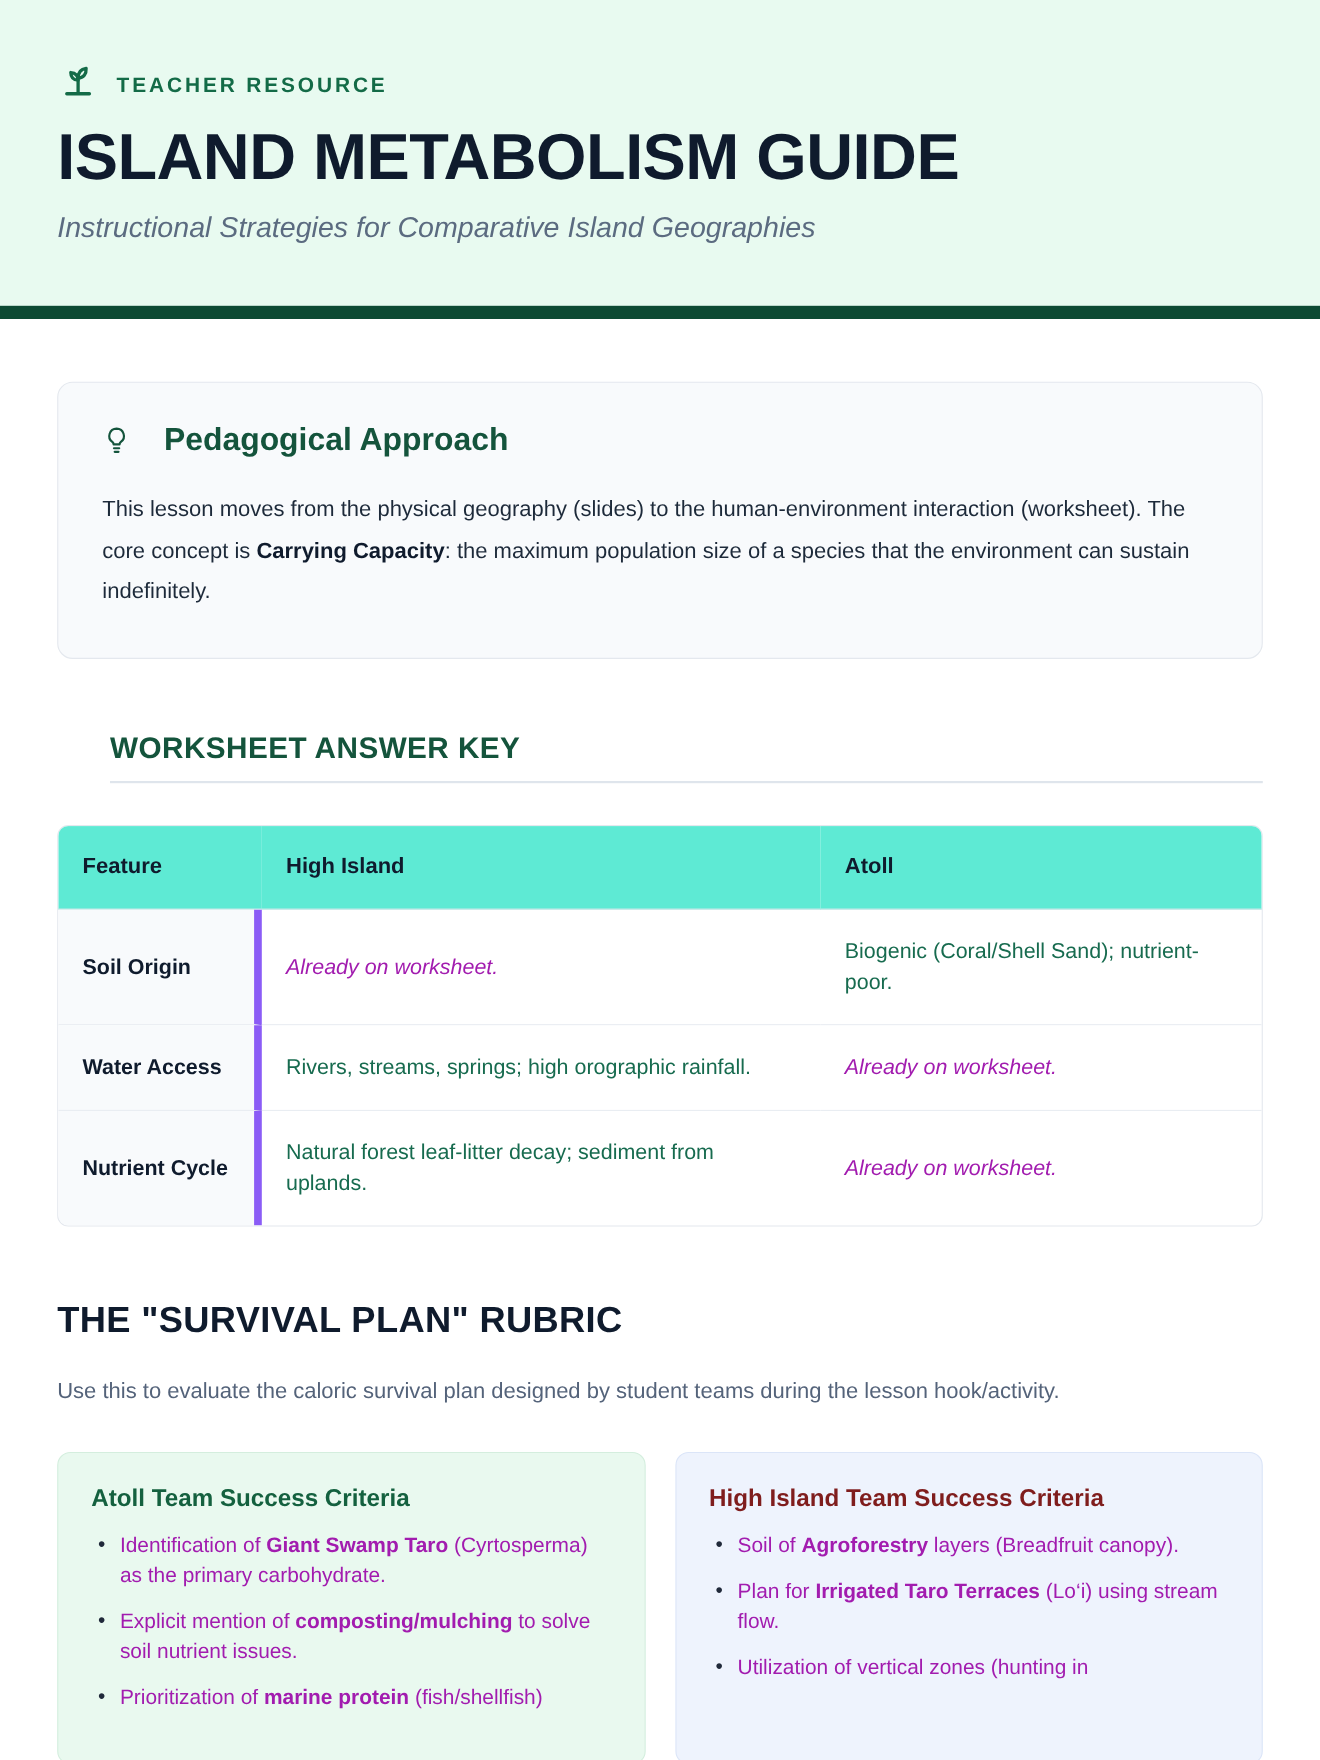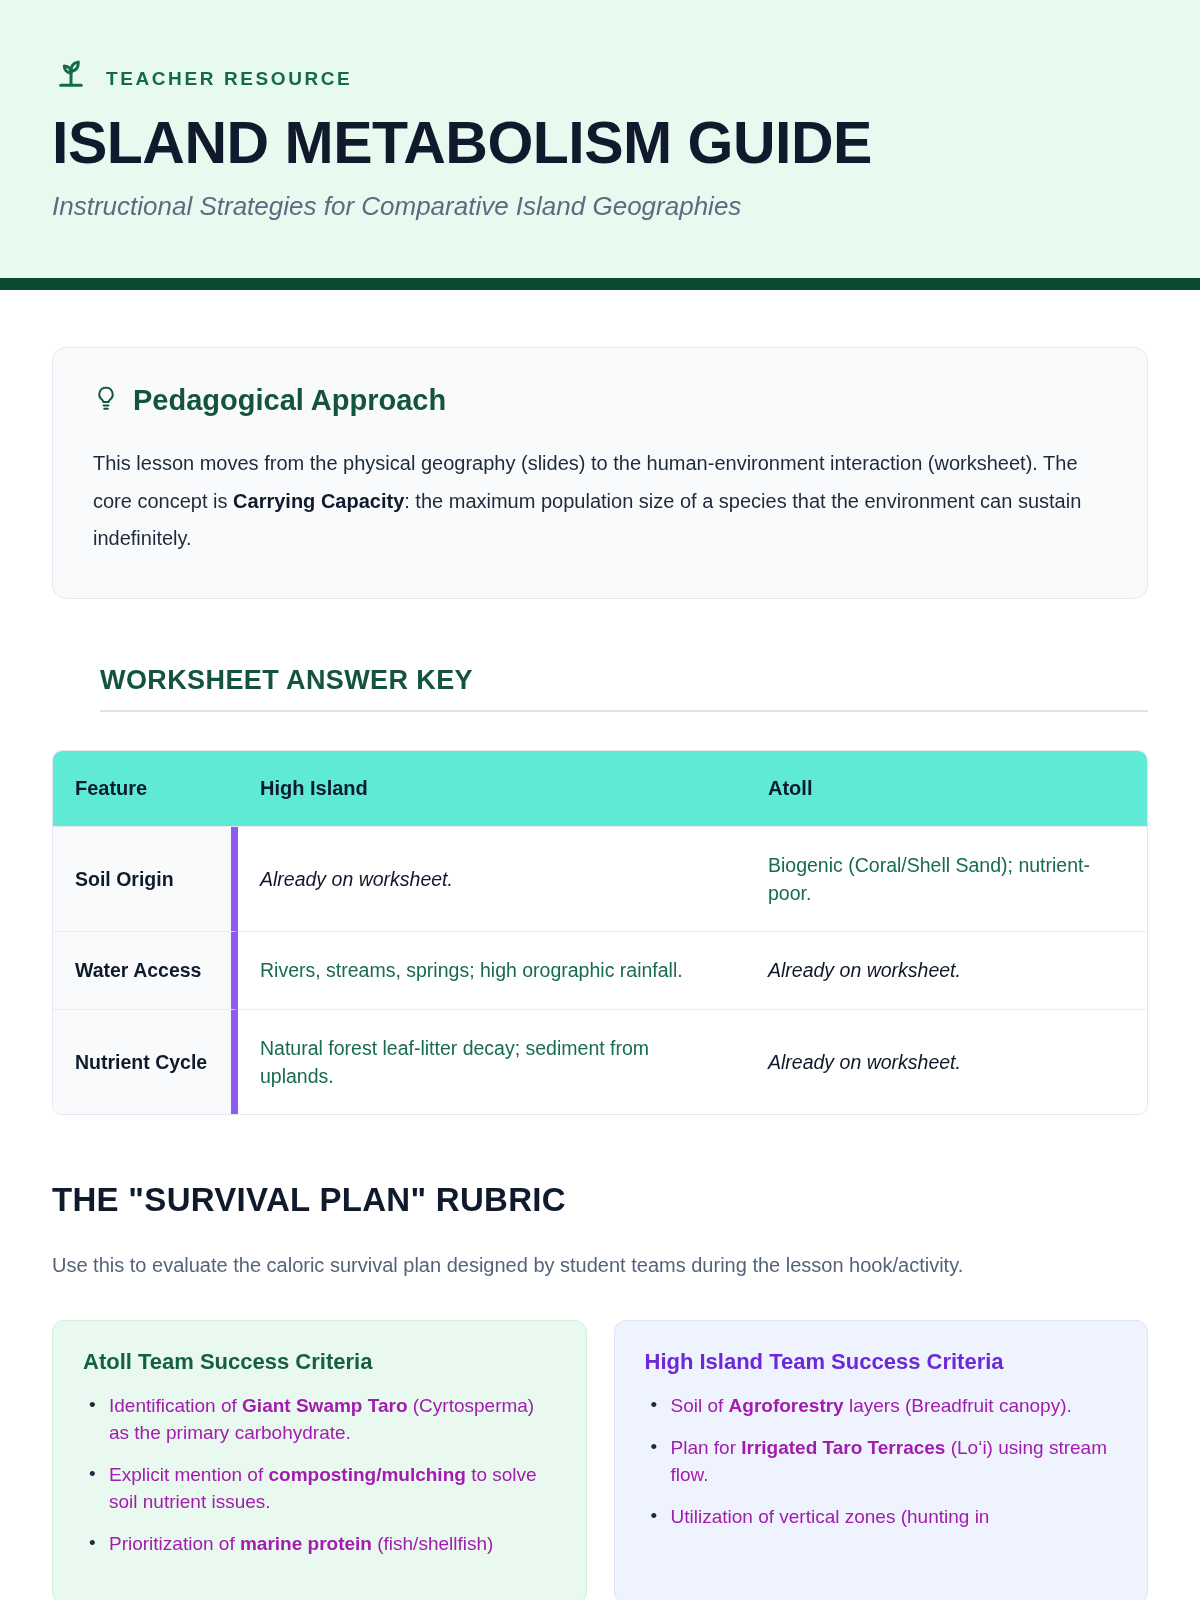--- a/index.html
+++ b/index.html
@@ -71,21 +71,22 @@
   .callout {
     margin-top: 57px;
     background: #f8fafc;
     border: 1px solid #e4e8ee;
     border-radius: 14px;
     padding: 36px 40px 40px 40px;
   }
 
   .callout-head {
     display: flex;
-    gap: 14px;
+    align-items: center;
+    gap: 30px;
     margin-bottom: 28px;
   }
 
   .bulb-icon { width: 26px; height: 30px; display: block; flex: none; }
 
   .callout-title {
     font-size: 29px;
     font-weight: bold;
     color: #14543c;
   }
@@ -163,21 +164,21 @@
   .answer-table tbody tr:last-child td { border-bottom: none; }
 
   td.feat-cell {
     background: #f8fafc;
     font-weight: bold;
     color: #0f1b2d;
     border-right: 7px solid #8b5cf6;
   }
 
   .ans-filled { color: #176b4f; }
-  .ans-placeholder { color: #0f172a; font-style: italic; }
+  .ans-placeholder { color: #a21caf; font-style: italic; }
 
   
   .rubric-grid {
     margin-top: 38px;
     display: grid;
     grid-template-columns: 1fr 1fr;
     gap: 27px;
   }
 
   .rcard {
@@ -186,21 +187,21 @@
   }
   .rcard.atoll { background: #e9f9ef; border: 1px solid #d4eede; }
   .rcard.high  { background: #eef3fd; border: 1px solid #dbe5f8; }
 
   .rcard-title {
     font-size: 22px;
     font-weight: bold;
     margin-bottom: 18px;
   }
   .rcard.atoll .rcard-title { color: #14613f; }
-  .rcard.high  .rcard-title { color: #6d28d9; }
+  .rcard.high  .rcard-title { color: #7f1d1d; }
 
   .rcard ul {
     list-style: none;
   }
   .rcard li {
     position: relative;
     padding-left: 26px;
     margin-bottom: 15px;
     font-size: 19px;
     line-height: 1.42;

